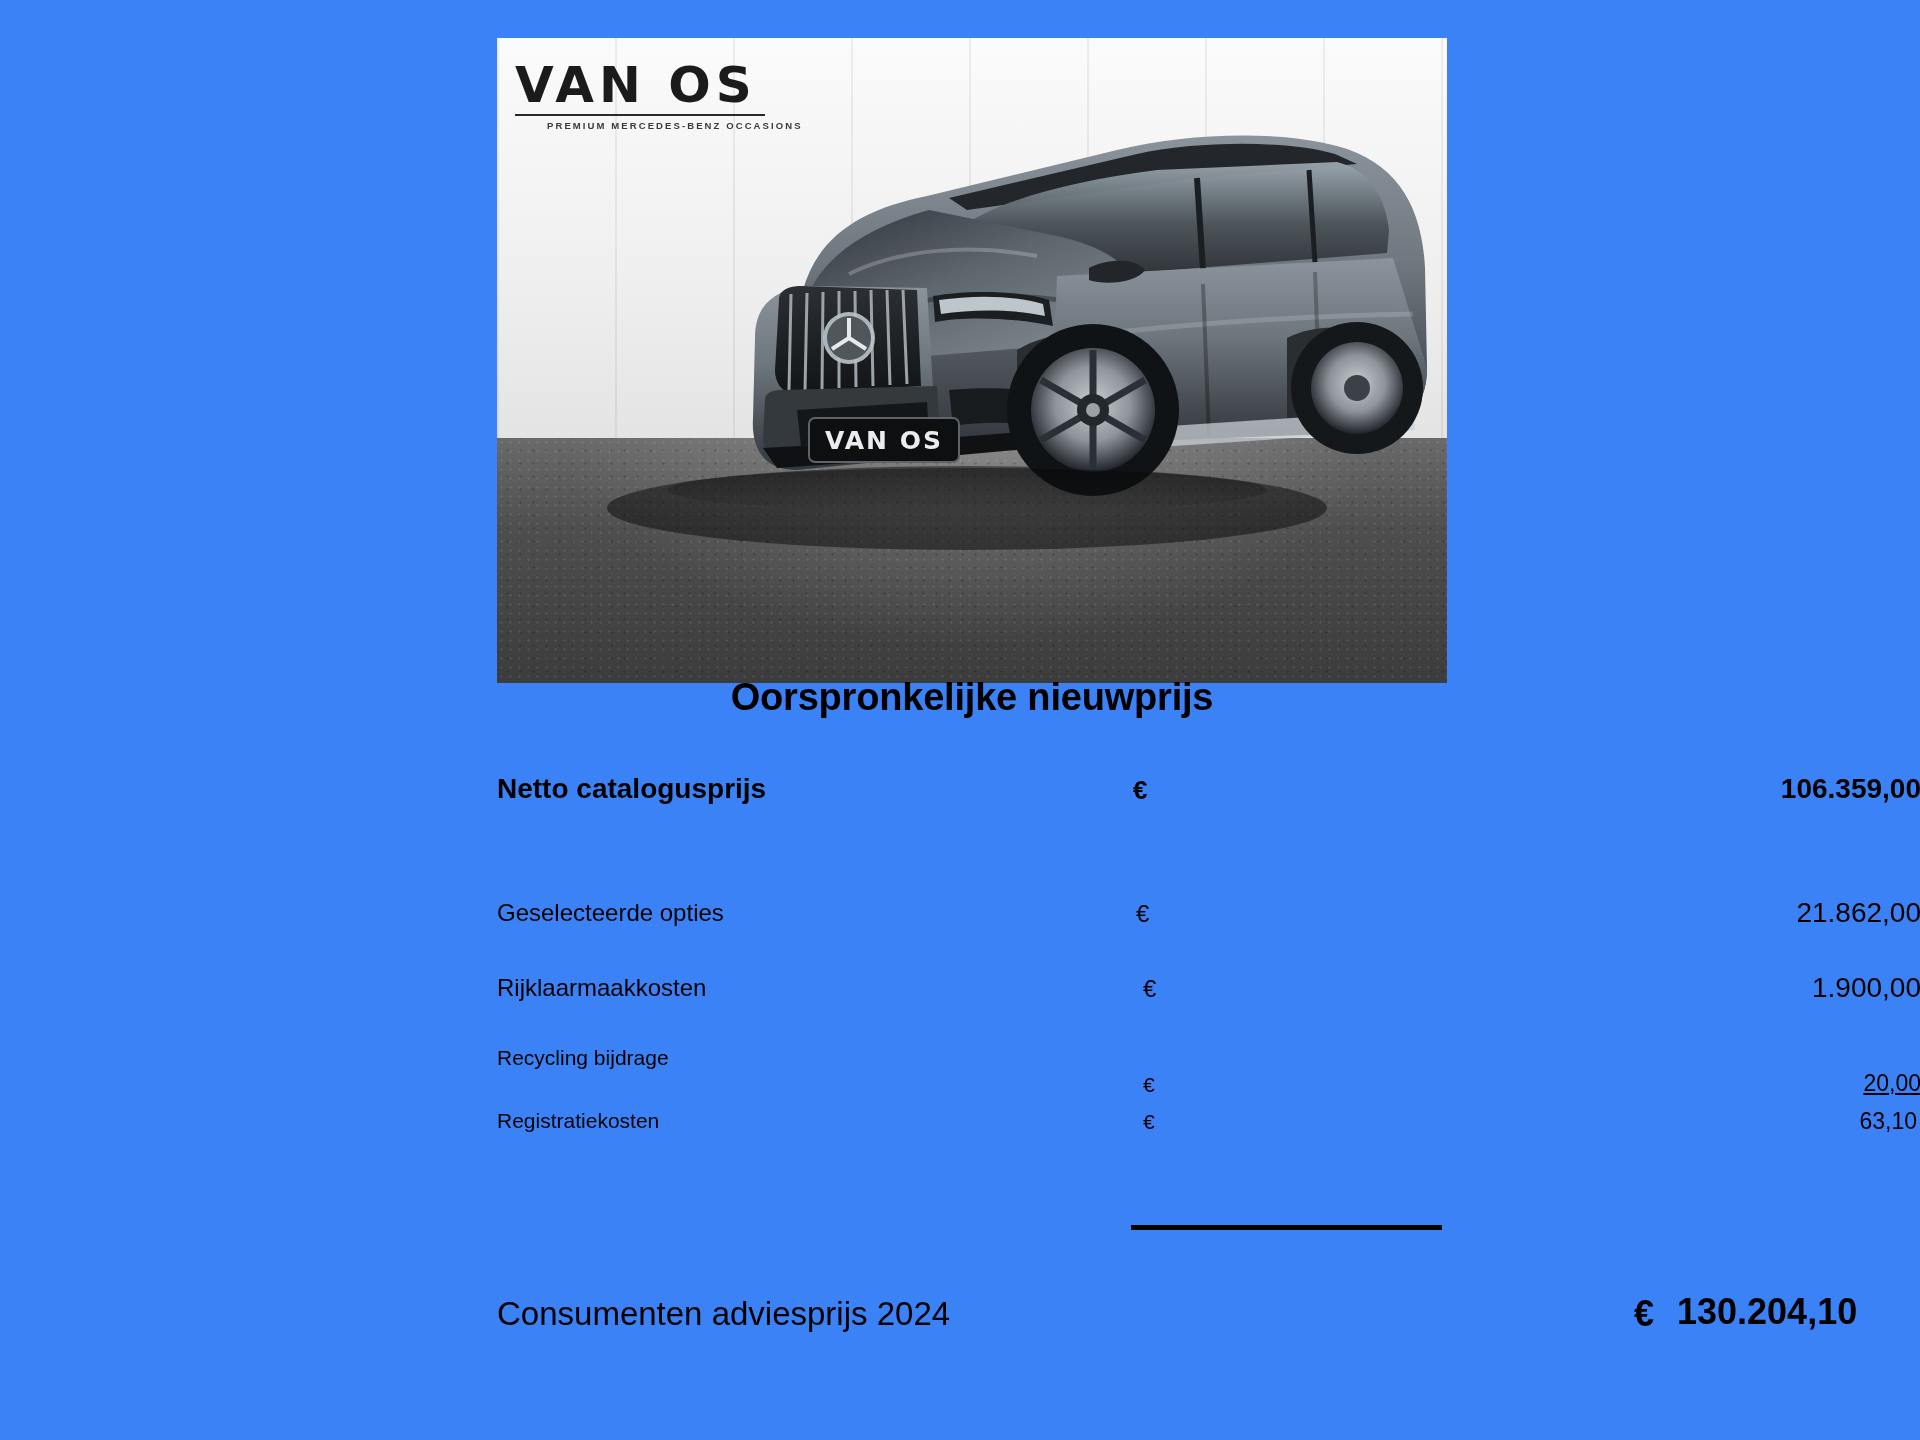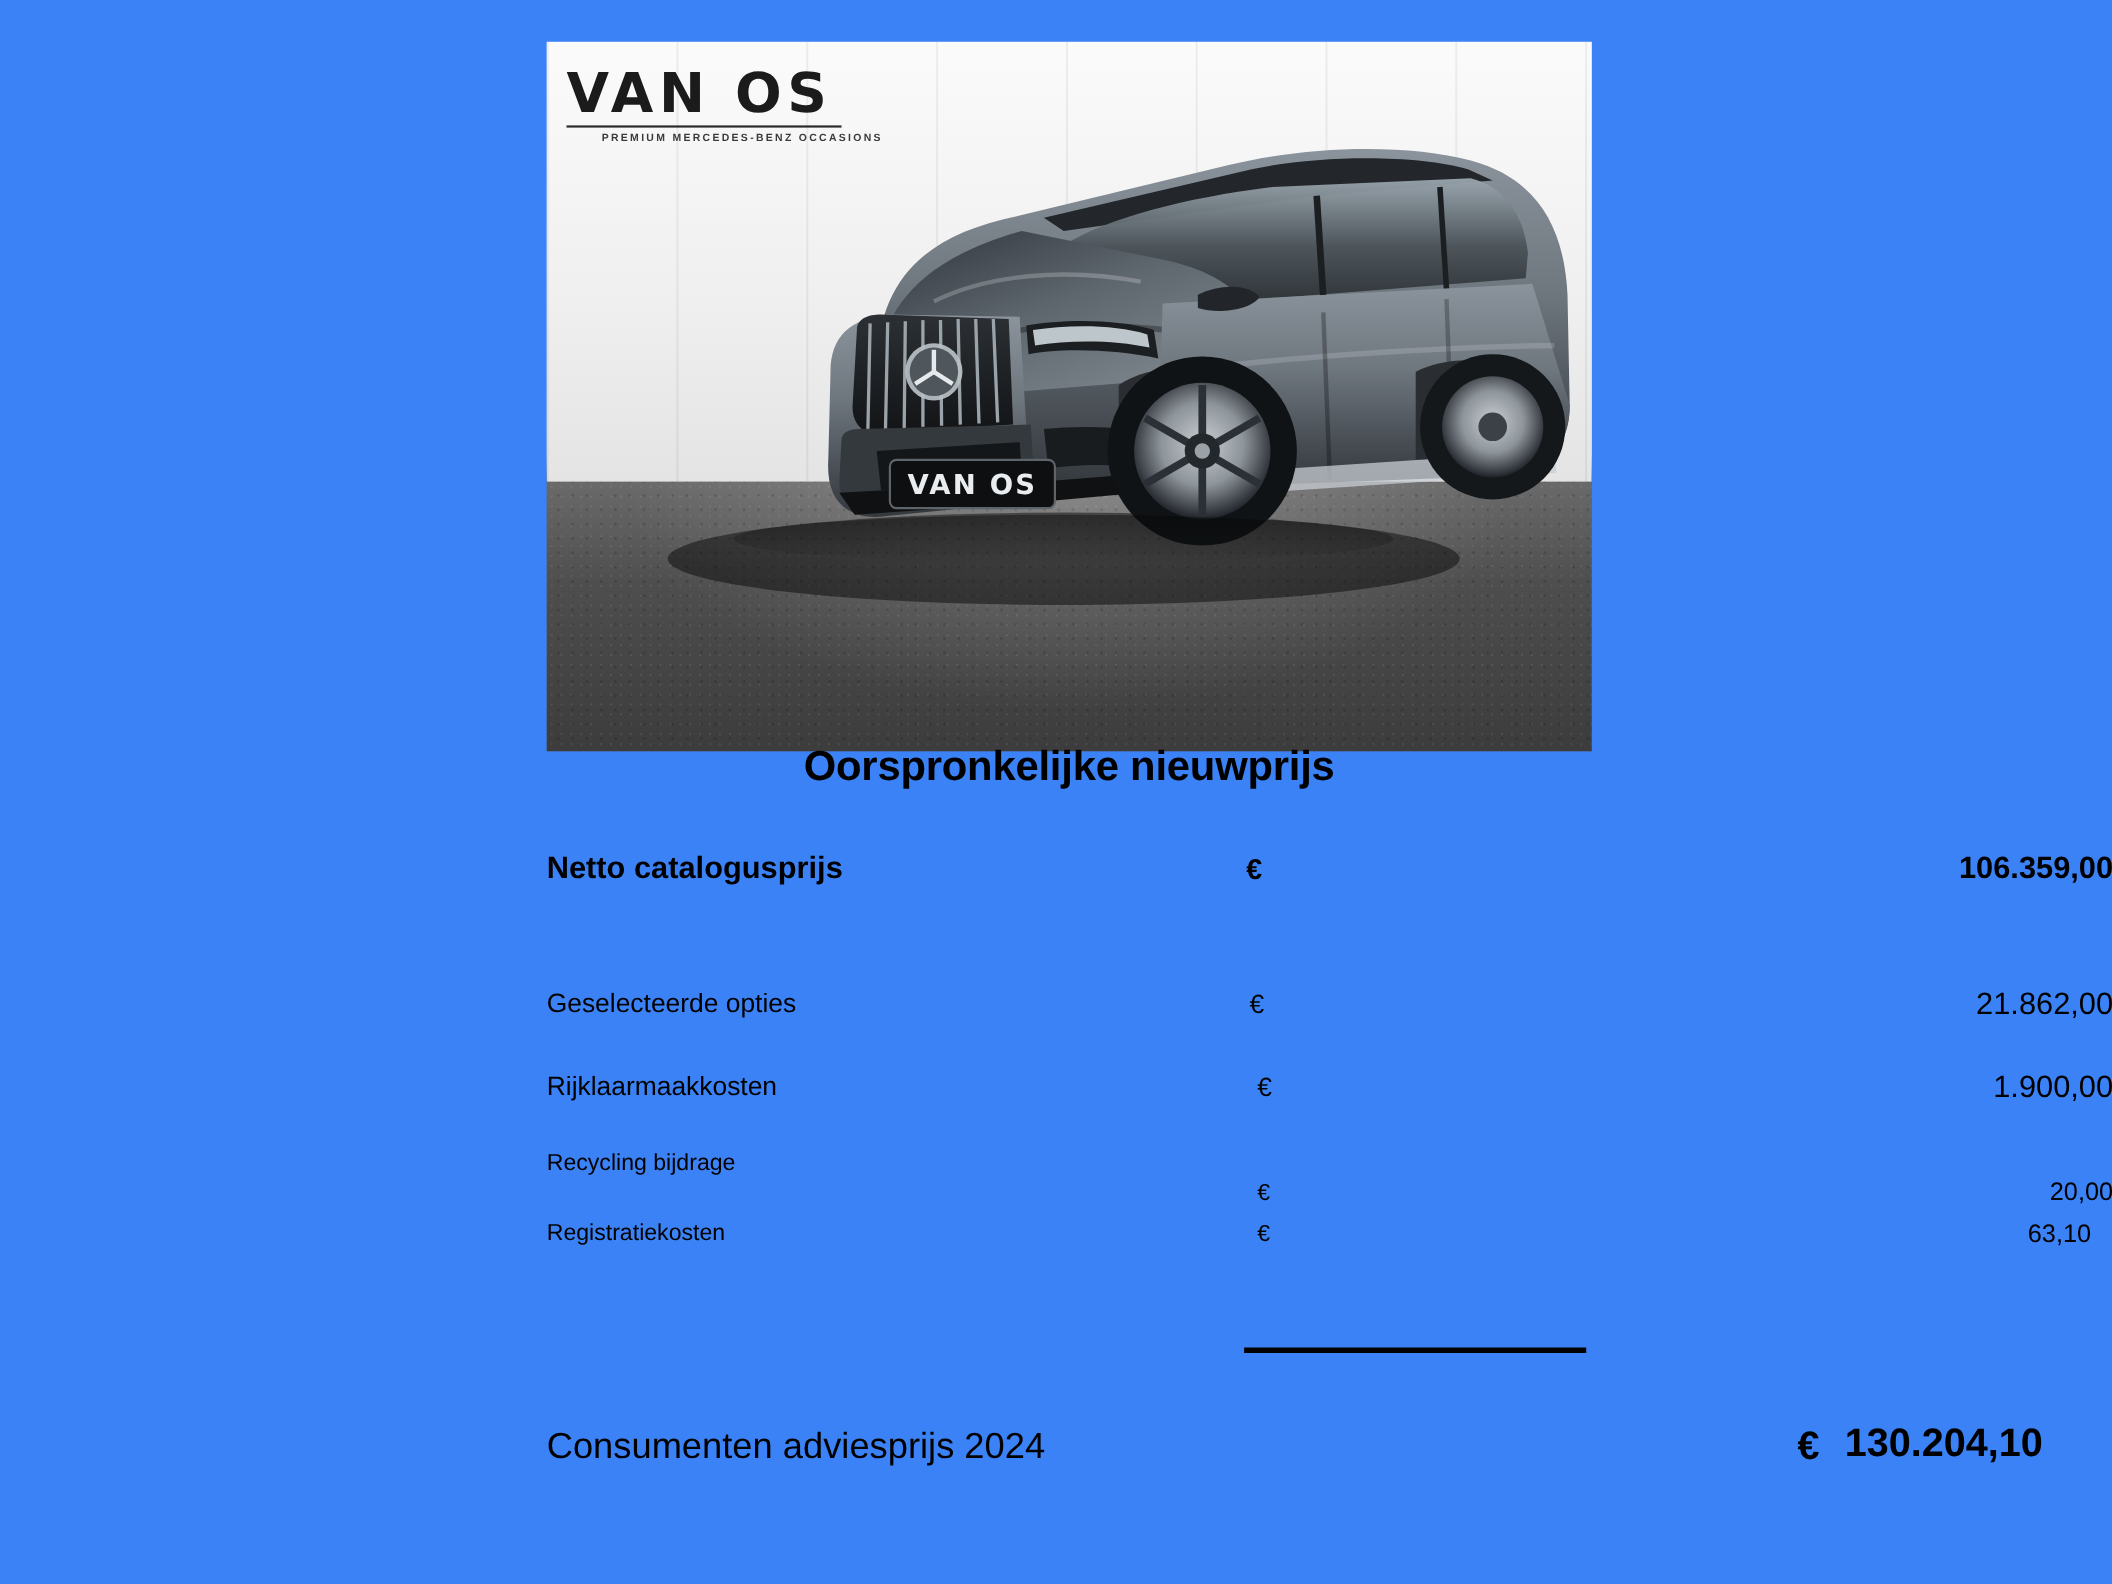--- a/index.html
+++ b/index.html
@@ -117,26 +117,26 @@
   .r-opties .amt   { left: 700px; width: 724px; top: 0; font-size: 28px; }
 
   .r-rijklaar { left: 497px; top: 936px; width: 950px; height: 36px; }
   .r-rijklaar .label { font-size: 24px; top: 2px; }
   .r-rijklaar .cur   { left: 646px; top: 3px; font-size: 24px; }
   .r-rijklaar .amt   { left: 700px; width: 724px; top: 0; font-size: 28px; }
 
   .r-recycling { left: 497px; top: 1010px; width: 950px; height: 46px; }
   .r-recycling .label { font-size: 21px; top: 0; text-align: right; }
   .r-recycling .cur   { left: 646px; top: 27px; font-size: 21px; }
-  .r-recycling .amt   { left: 700px; width: 724px; top: 24px; font-size: 23px; }
+  .r-recycling .amt   { left: 700px; width: 724px; top: 24px; font-size: 23px; text-decoration: underline; }
 
   .r-registratie { left: 497px; top: 1073px; width: 950px; height: 36px; }
   .r-registratie .label { font-size: 21px; top: 0; }
   .r-registratie .cur   { left: 646px; top: 1px; font-size: 21px; }
-  .r-registratie .amt   { left: 680px; width: 724px; top: -1px; font-size: 23px; }
+  .r-registratie .amt   { left: 696px; width: 724px; top: -1px; font-size: 23px; }
 
   .total-rule {
     position: absolute;
     left: 1131px;
     top: 1225px;
     width: 311px;
     height: 5px;
     background: #000;
   }
 

